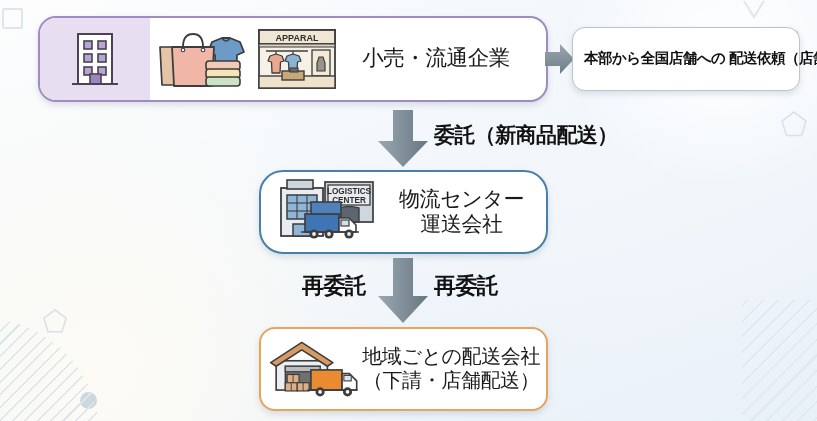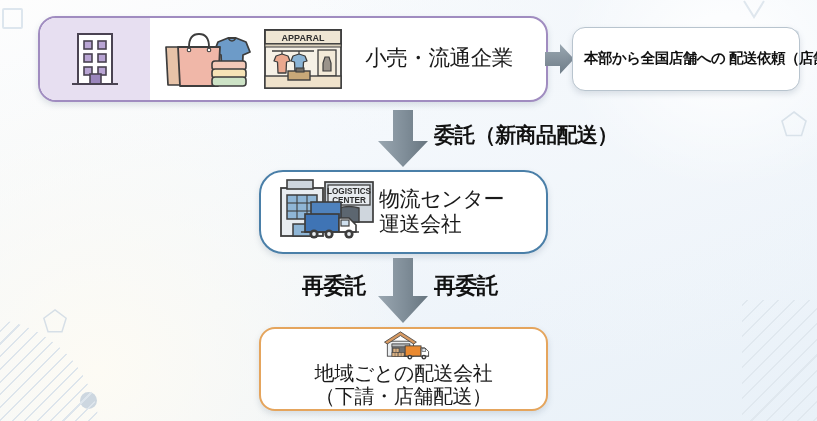--- a/index.html
+++ b/index.html
@@ -84,21 +84,21 @@
     padding: 0;
   }
   #node-retailer .tint-panel {
     width: 110px; height: 100%;
     background: #e7dff1;
     display: flex; align-items: center; justify-content: center;
     flex: 0 0 auto;
   }
   #node-retailer .icons-row {
     display: flex; align-items: center; gap: 4px;
-    padding-left: 6px; flex: 0 0 auto;
+    flex: 0 0 auto;
   }
   #node-retailer .retailer-text {
     flex: 1 1 auto;
     text-align: center;
     font-size: 21.5px;
     padding-right: 12px;
   }
 
   
   #node-request {
@@ -114,30 +114,29 @@
   }
 
   
   #node-logistics {
     left: 259px; top: 170px; width: 289px; height: 84px;
     border: 2.2px solid #4a7fa8;
     border-radius: 24px;
     padding-left: 6px;
   }
   #node-logistics .logi-text {
-    flex: 1 1 auto; text-align: left; font-size: 21px; padding-right: 2px;
+    flex: 1 1 auto; text-align: center; font-size: 21px; padding-right: 2px;
   }
 
   
   #node-regional {
     left: 259px; top: 327px; width: 289px; height: 84px;
     border: 2.2px solid #e5a55d;
     border-radius: 16px;
     padding-left: 6px;
-    flex-direction: column;
   }
   #node-regional .reg-text {
     flex: 1 1 auto; text-align: center; font-size: 20px; padding-right: 6px;
   }
 
   
   .arrow { position: absolute; }
   #arrow-to-logistics { left: 375px; top: 110px; width: 56px; height: 58px; }
   #arrow-to-regional  { left: 375px; top: 258px; width: 56px; height: 66px; }
   #arrow-to-request   { left: 545px; top: 43px;  width: 30px; height: 32px; }

